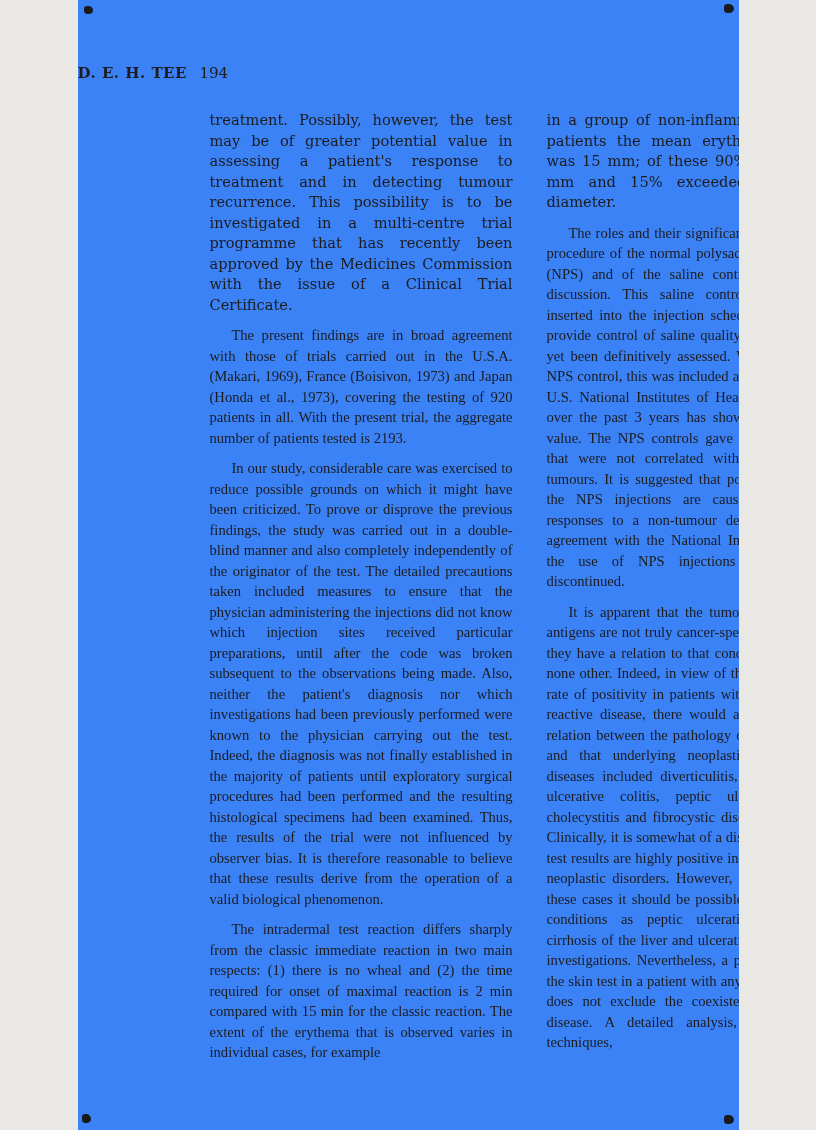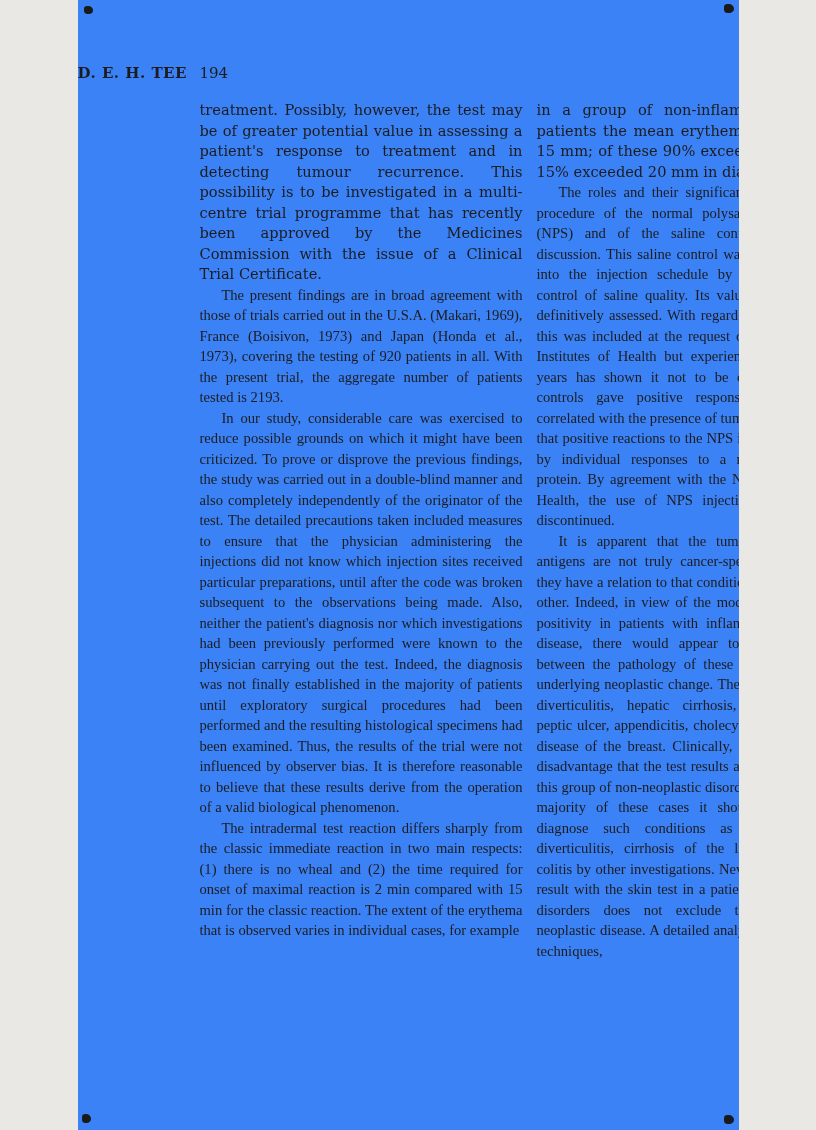--- a/index.html
+++ b/index.html
@@ -47,21 +47,21 @@
     gap: 14px;
   }
   .column {
     width: 323px;
     text-align: justify;
     font-size: 14.6px;
     line-height: 20.5px;
     hyphens: none;
   }
   .column p {
-    margin: 0;
+    margin: 10px;
     padding: 0;
   }
   .column p.indent {
     text-indent: 1.5em;
     font-family: Liberation Serif, serif;
   }
   
   .artifact {
     position: absolute;
     background: #1a1a1a;

